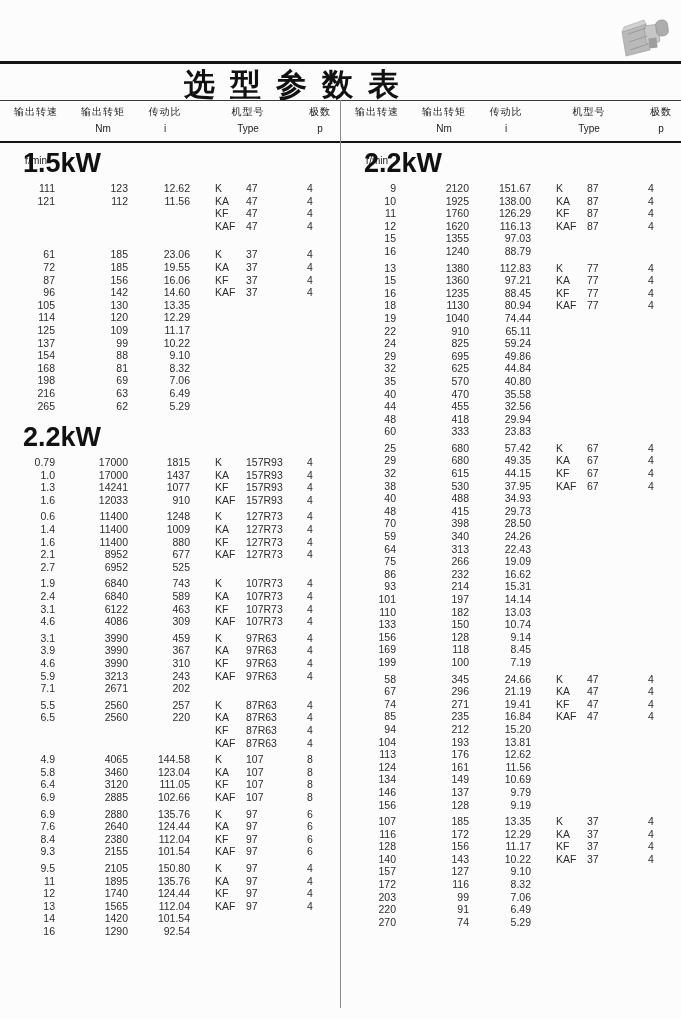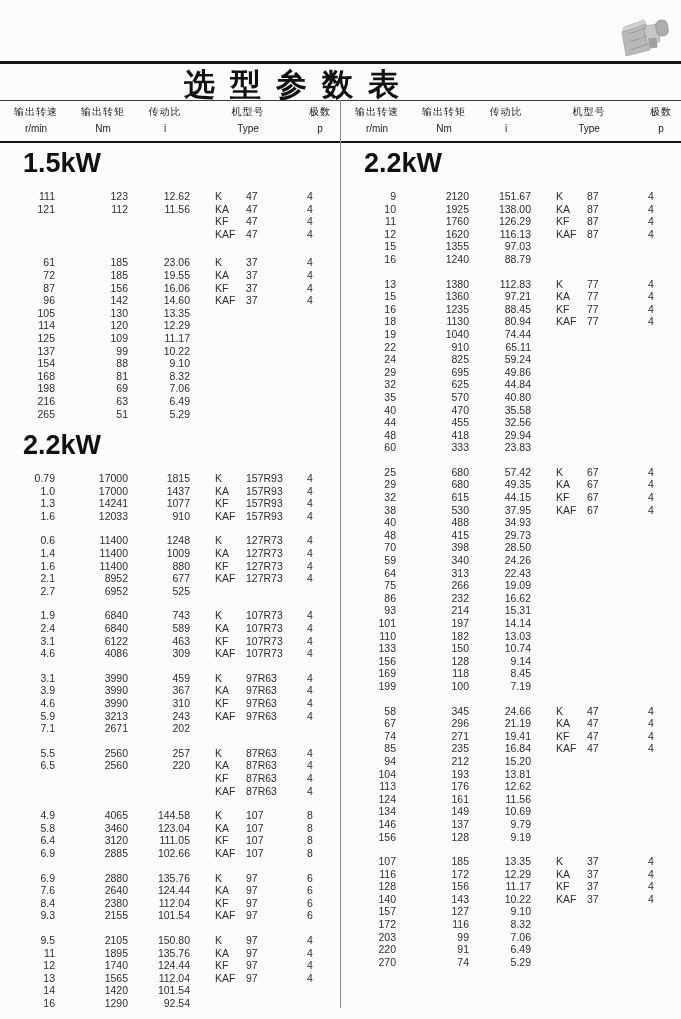--- a/index.html
+++ b/index.html
@@ -30,42 +30,42 @@
     letter-spacing:15px;
     color:#111;
   }
 
   
   .heads{position:absolute;top:103px;left:0;width:681px;display:flex;}
   .head-half{width:340px;display:flex;padding-left:0;}
   .head-half + .head-half{margin-left:1px;}
   .hcell{display:flex;flex-direction:column;align-items:center;font-size:10px;color:#222;line-height:17px;}
   .hcell .cn{letter-spacing:1px;}
-  .h-speed{width:72px;}
+  .h-speed{width:72px;gap:32px;}
   .h-torque{width:62px;}
   .h-ratio{width:62px;}
   .h-type{width:104px;}
   .h-poles{width:40px;}
 
   
   .vdiv{position:absolute;left:340px;top:100px;width:1px;height:908px;background:#8a8a8a;}
 
   
   .datacols{position:absolute;top:146px;left:0;width:681px;display:flex;}
   .col{width:340px;}
   .col + .col{margin-left:1px;}
 
   .sec-title{
     font-size:27px;font-weight:bold;color:#111;
     padding-left:22px;line-height:30px;
     margin:2px 0 4px 1px;
   }
   .col .section + .section .sec-title{margin-top:10px;}
 
-  .block{margin-top:12px;}
+  .block{margin-top:4px;}
   .section .block:first-of-type{margin-top:2px;}
   
   .col-left .sec-0 .block + .block{margin-top:16px;}
 
   .row{display:flex;height:12.6px;font-size:10.5px;line-height:12.6px;color:#2c2c2c;}
   .c{white-space:pre;}
   .c-speed{width:55px;text-align:right;}
   .c-torque{width:73px;text-align:right;}
   .c-ratio{width:62px;text-align:right;}
   .c-type{width:80px;margin-left:25px;text-align:left;}
@@ -261,21 +261,21 @@
             </div>
             <div class="row">
               <span class="c c-speed">216</span>
               <span class="c c-torque">63</span>
               <span class="c c-ratio">6.49</span>
               <span class="c c-type"></span>
               <span class="c c-poles"></span>
             </div>
             <div class="row">
               <span class="c c-speed">265</span>
-              <span class="c c-torque">51</span>
+              <span class="c c-torque">62</span>
               <span class="c c-ratio">5.29</span>
               <span class="c c-type"></span>
               <span class="c c-poles"></span>
             </div>
           </div>
         </div>
         <div class="section sec-1">
           <div class="sec-title">2.2kW</div>
           <div class="block">
             <div class="row">

